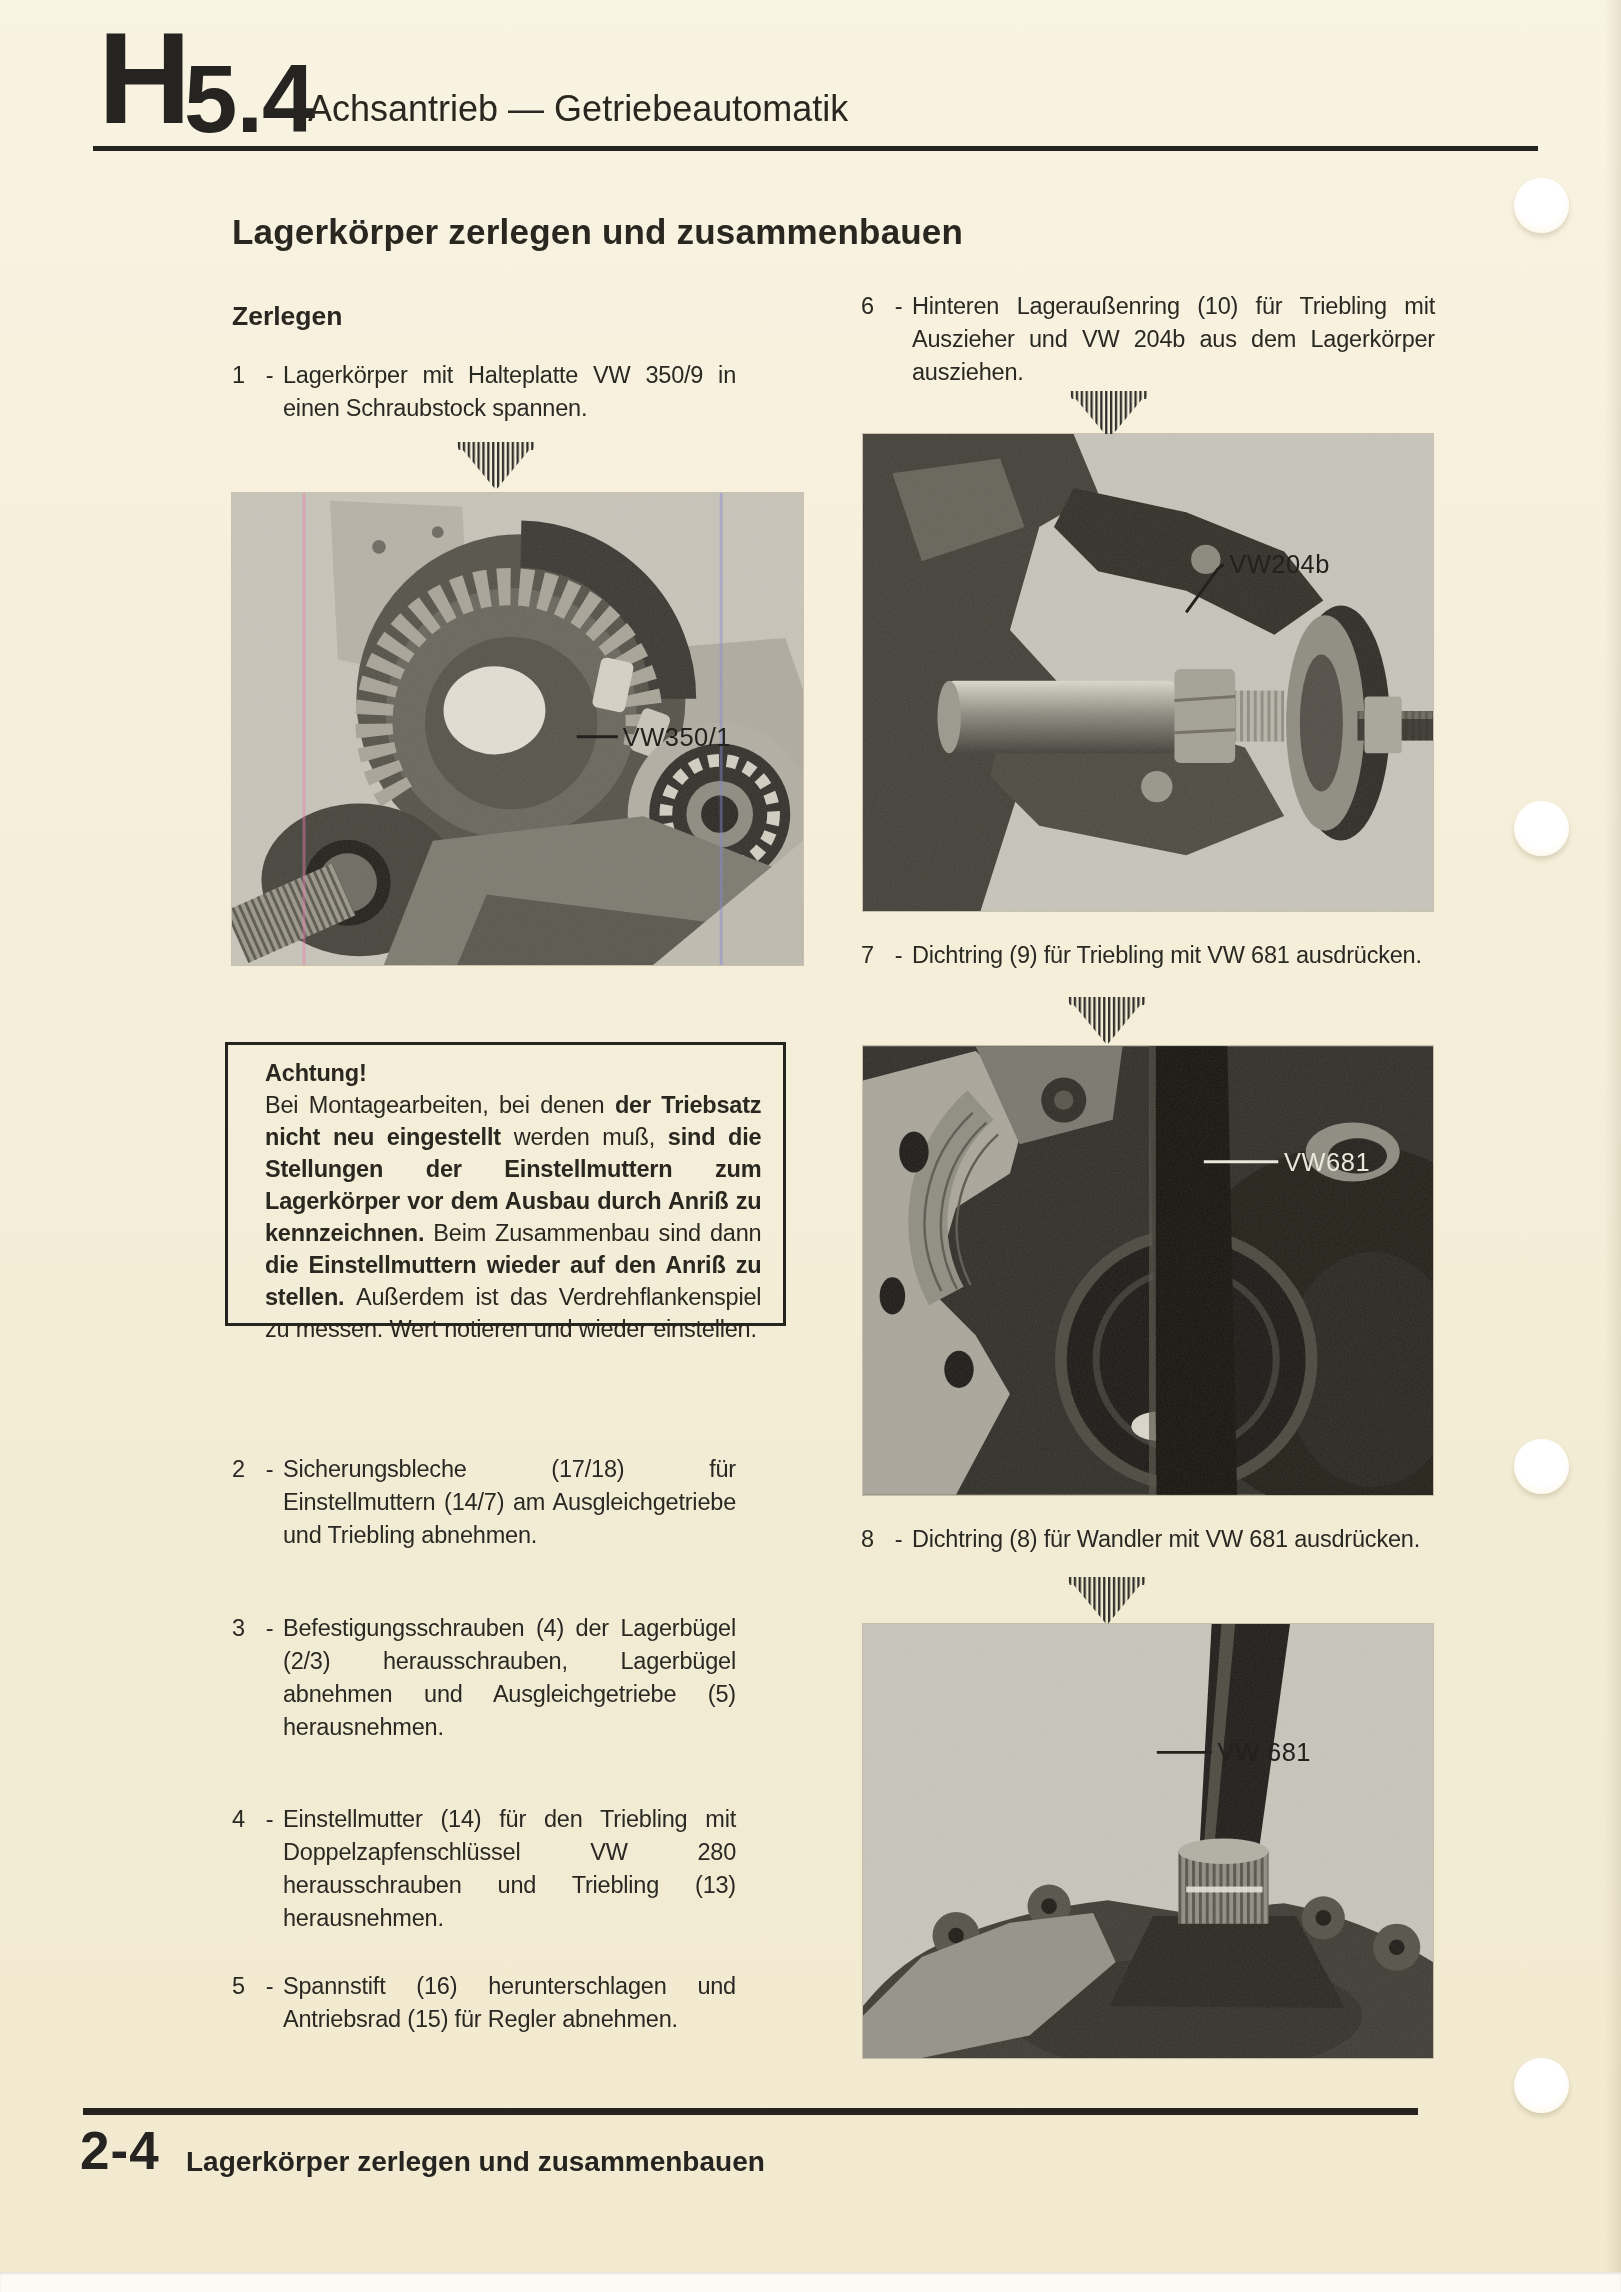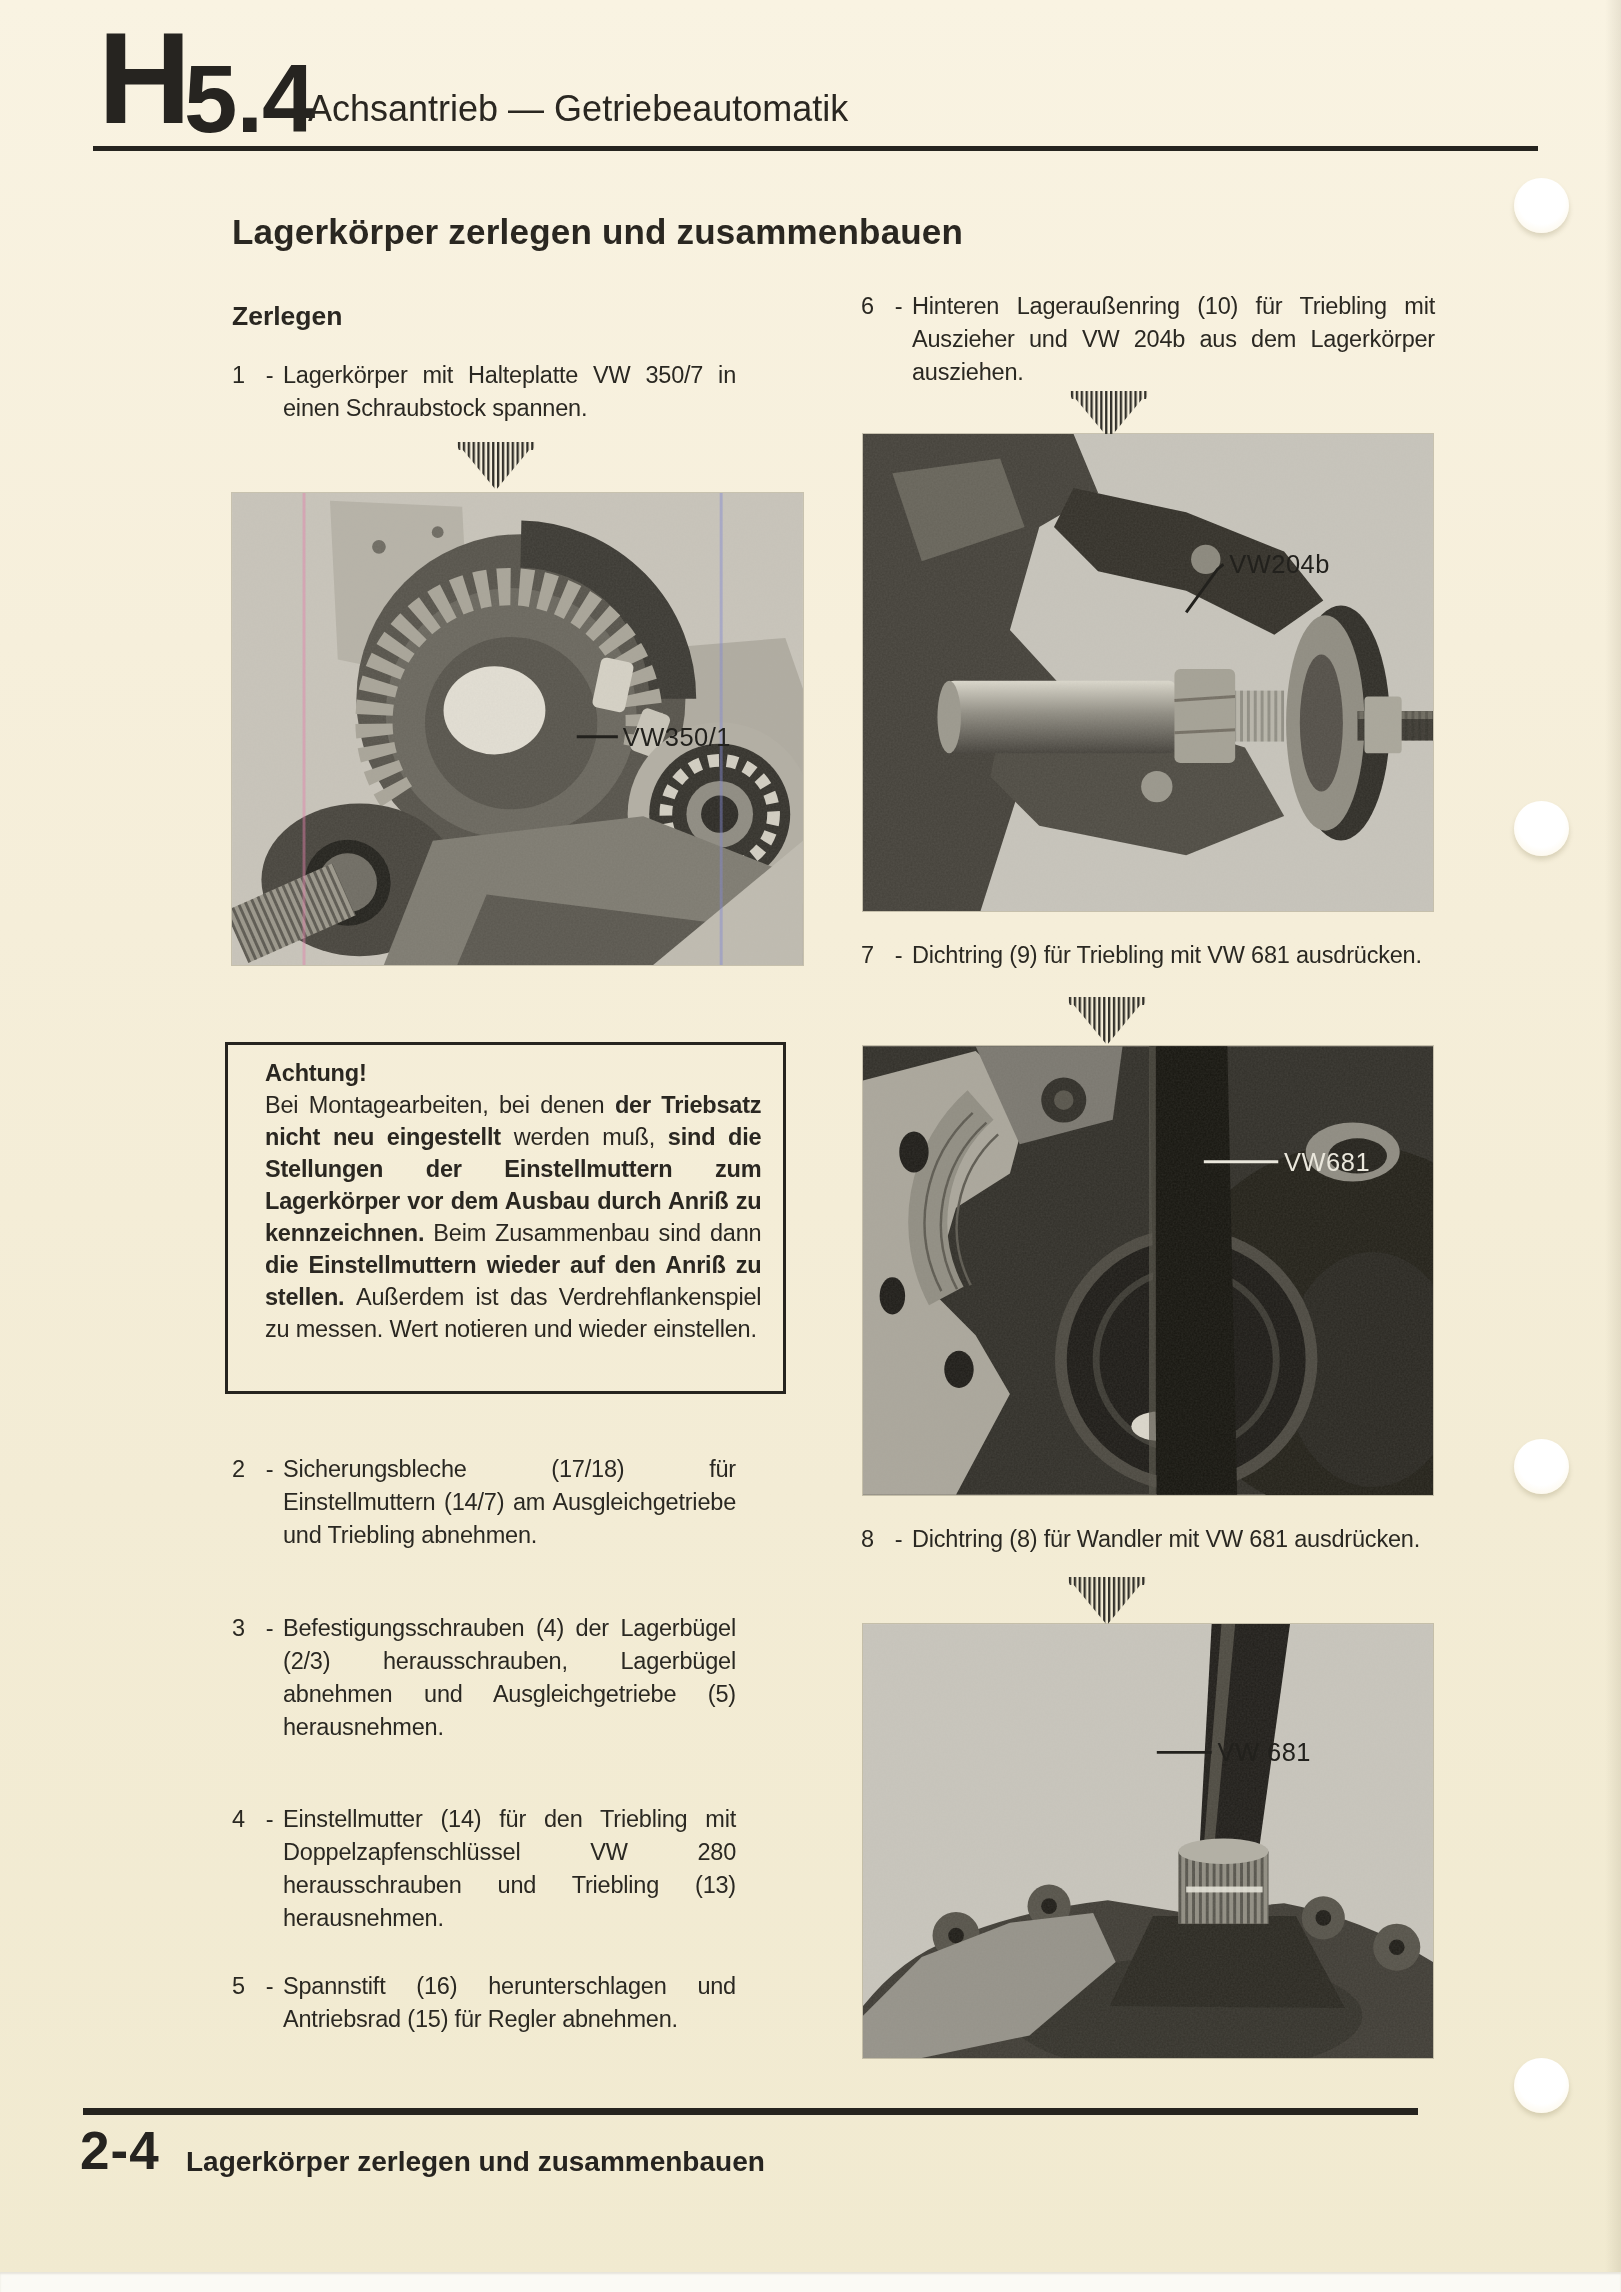--- a/index.html
+++ b/index.html
@@ -18,21 +18,21 @@
   .sec-title{left:232px;top:212px;font-size:35px;font-weight:700;letter-spacing:0.2px;}
   .sub-title{left:232px;top:301px;font-size:26.5px;font-weight:700;}
   
   .step{position:absolute;display:flex;font-size:23.5px;line-height:33px;color:#2a2822;}
   .steps-left .step{left:232px;width:504px;}
   .steps-right .step{left:861px;width:574px;}
   .step .n{width:24.5px;flex:none;}
   .step .d{width:26.5px;flex:none;text-align:center;}
   .step .t{flex:1;text-align:justify;letter-spacing:-0.2px;}
   
-  .notice{left:225px;top:1042px;width:561px;height:352px;border:3.9px solid #26241f;
+  .notice{left:225px;top:1042px;width:561px;height:284px;border:3.9px solid #26241f;
     box-sizing:border-box;padding:11.8px 21.6px 9.8px 37px;font-size:23.5px;line-height:32px;
     text-align:justify;letter-spacing:-0.2px;}
   .notice .ttl{font-weight:700;display:block;}
   .notice .b{font-weight:700;}
   
   .tri{position:absolute;}
   
   .photo{position:absolute;display:block;box-shadow:0 0 0 1px rgba(60,55,40,0.25);}
   .figlbl{font-family:"Liberation Sans",sans-serif;font-size:26px;fill:#22211d;letter-spacing:0.5px;}
   .figlbl-light{font-family:"Liberation Sans",sans-serif;font-size:26px;fill:#eae7dc;letter-spacing:0.5px;}
@@ -80,21 +80,21 @@
   <div class="abs h-title">Achsantrieb — Getriebeautomatik</div>
   <div class="abs h-rule"></div>
 
   <div class="abs sec-title">Lagerkörper zerlegen und zusammenbauen</div>
   <div class="abs sub-title">Zerlegen</div>
 
   <div class="steps-left">
       <div class="step" style="top: 359px;">
         <span class="n">1</span>
         <span class="d">-</span>
-        <div class="t">Lagerkörper mit Halteplatte VW 350/7 in einen Schraubstock spannen.</div>
+        <div class="t">Lagerkörper mit Halteplatte VW 350/9 in einen Schraubstock spannen.</div>
       </div>
       <div class="step" style="top: 1453px;">
         <span class="n">2</span>
         <span class="d">-</span>
         <div class="t">Sicherungsbleche (17/18) für Einstellmuttern (14/7) am Ausgleichgetriebe und Triebling abnehmen.</div>
       </div>
       <div class="step" style="top: 1612px;">
         <span class="n">3</span>
         <span class="d">-</span>
         <div class="t">Befestigungsschrauben (4) der Lagerbügel (2/3) herausschrauben, Lagerbügel abnehmen und Ausgleichgetriebe (5) herausnehmen.</div>

